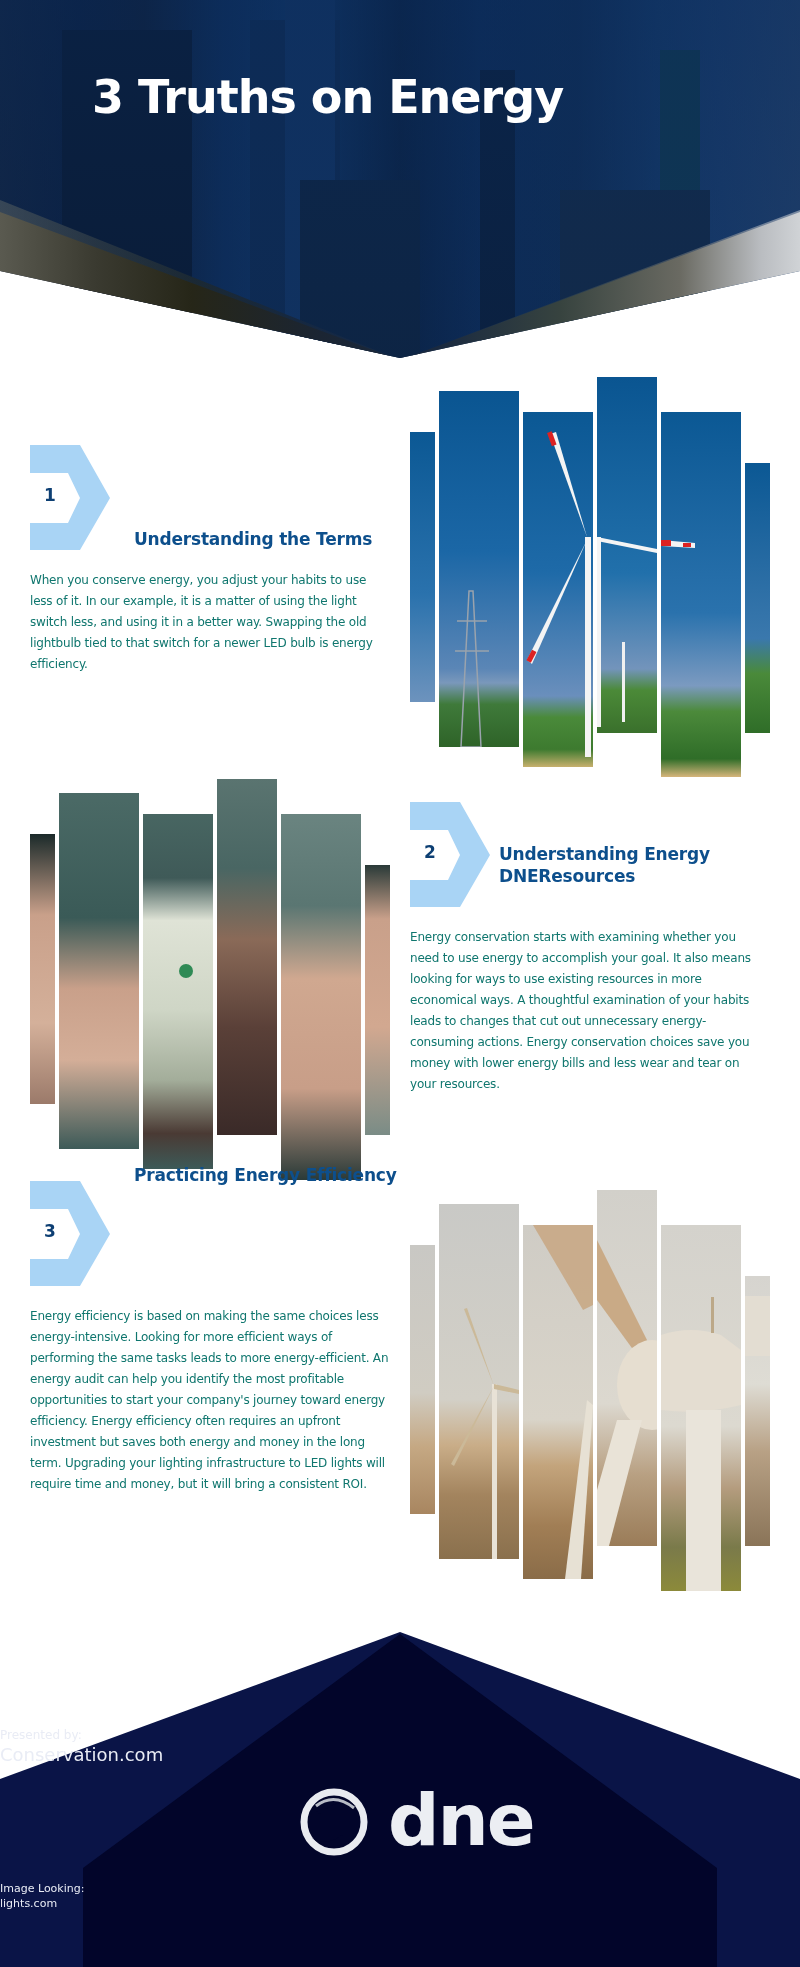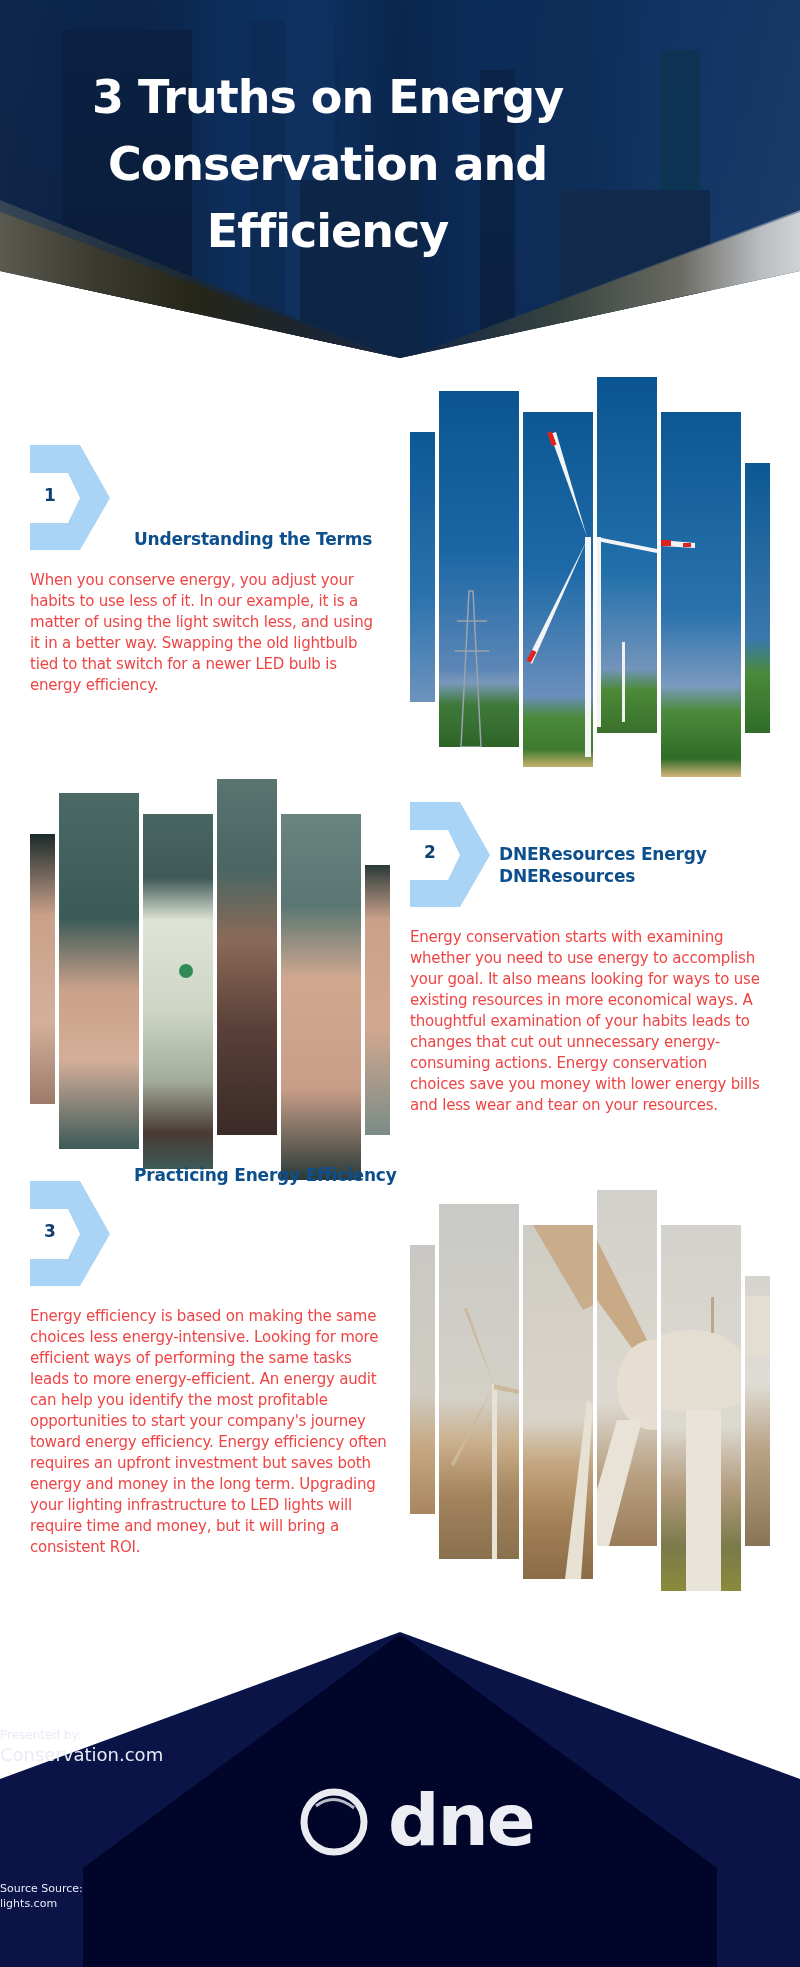--- a/index.html
+++ b/index.html
@@ -25,22 +25,22 @@
     font-size: 46px; line-height: 67px; letter-spacing: -1px; }
 
   
   .badge { position: absolute; width: 80px; height: 105px; }
   .badge svg { position: absolute; left: 0; top: 0; }
   .badge-num { position: absolute; left: 0; width: 40px; top: 40px; text-align: center;
     font-family: "DejaVu Sans", sans-serif; font-weight: bold; font-size: 17px; color: #0d3f73; }
 
   .heading { position: absolute; color: #0d4f8c; font-family: "DejaVu Sans", sans-serif;
     font-weight: bold; font-size: 17px; line-height: 22px; letter-spacing: -0.2px; }
-  .para { position: absolute; font-family: "DejaVu Sans", sans-serif; font-size: 15px;
-    line-height: 21px; color: #ef4444; letter-spacing: -0.2px; }
+  .para { position: absolute; font-family: "DejaVu Sans", sans-serif; font-size: 12px;
+    line-height: 21px; color: #0f766e; letter-spacing: -0.2px; }
 
   
   .strip { position: absolute; overflow: hidden; }
 
   
   .footer-outer { position: absolute; left: 0; top: 1620px; width: 800px; height: 347px;
     background: #0a1447; clip-path: polygon(0 159px, 400px 12px, 800px 159px, 800px 347px, 0 347px); }
   .footer-inner { position: absolute; left: 0; top: 1620px; width: 800px; height: 347px;
     background: #02052a; clip-path: polygon(83px 248px, 400px 14px, 717px 248px, 717px 347px, 83px 347px); }
   .f-text { position: absolute; left: 0; width: 800px; text-align: left; color: #e9ecf5;
@@ -59,21 +59,20 @@
     <div class="bldg" style="left:285px;width:50px;height:360px;background:#143460;"></div>
     <div class="bldg" style="left:480px;width:35px;height:290px;background:#0b1a30;"></div>
     <div class="bldg" style="left:660px;width:40px;height:310px;background:#123a4a;"></div>
     <div class="bldg" style="left:300px;width:120px;height:180px;background:#0f2036;"></div>
     <div class="bldg" style="left:560px;width:150px;height:170px;background:#16283e;"></div>
   </div>
   <div class="hero-lower"></div>
   <div class="hero-overlay"></div>
   <div class="hero-title">
     <div>3 Truths on Energy</div>
-    <div>Conservation and Efficiency</div>
   </div>
 </div>
 
 <div class="badge" style="left:30px;top:445px;">
   <svg width="80" height="105" viewBox="0 0 80 105">
     <path d="M0 0 L50 0 L80 53 L50 105 L0 105 L0 78 L38 78 L50 53 L38 28 L0 28 Z" fill="#a9d4f5"></path>
   </svg>
   <div class="badge-num">1</div>
 </div>
 <div class="heading" style="left:134px;top:486px;width:260px;margin-top:42px;">Understanding the Terms</div>
@@ -125,21 +124,21 @@
   <div class="strip" style="left:365px;top:865px;width:25px;height:270px;background:linear-gradient(180deg,#2a3a38 0%,#c9a08a 20%,#d2a890 60%,#7a8c86 100%);"></div>
 </div>
 
 <div class="badge" style="left:410px;top:802px;">
   <svg width="80" height="105" viewBox="0 0 80 105">
     <path d="M0 0 L50 0 L80 53 L50 105 L0 105 L0 78 L38 78 L50 53 L38 28 L0 28 Z" fill="#a9d4f5"></path>
   </svg>
   <div class="badge-num">2</div>
 </div>
 <div class="heading" style="left:499px;top:843px;width:280px;">
-  <div>DNEResources Energy</div>
+  <div>Understanding Energy</div>
   <div>DNEResources</div>
 </div>
 <div class="para" style="left:410px;top:927px;width:350px;">Energy conservation starts with examining whether you need to use energy to accomplish your goal. It also means looking for ways to use existing resources in more economical ways. A thoughtful examination of your habits leads to changes that cut out unnecessary energy-consuming actions. Energy conservation choices save you money with lower energy bills and less wear and tear on your resources.</div>
 
 <div class="badge" style="left:30px;top:1181px;">
   <svg width="80" height="105" viewBox="0 0 80 105">
     <path d="M0 0 L50 0 L80 53 L50 105 L0 105 L0 78 L38 78 L50 53 L38 28 L0 28 Z" fill="#a9d4f5"></path>
   </svg>
   <div class="badge-num">3</div>
 </div>
@@ -190,14 +189,14 @@
 <div class="logo">
   <svg width="72" height="72" viewBox="0 0 72 72" style="position:absolute;left:0;top:0">
     <circle cx="36" cy="36" r="30" fill="none" stroke="#e9ebf0" stroke-width="7"></circle>
     <path d="M14 22 Q36 2 58 20 Q40 10 22 28 Z" fill="#02052a"></path>
     <path d="M58 50 Q36 70 14 52 Q32 62 50 44 Z" fill="#02052a"></path>
     <path d="M18 20 Q36 6 56 22" fill="none" stroke="#b8bcc6" stroke-width="3"></path>
   </svg>
   <div class="logo-word">dne</div>
 </div>
 
-<div class="f-text" style="top:1881px;font-size:11px;line-height:15px;">Source Source:</div>
+<div class="f-text" style="top:1881px;font-size:11px;line-height:15px;">Image Looking:</div>
 <div class="f-text" style="top:1896px;font-size:11px;line-height:15px;">lights.com</div>
 
 </body></html>

